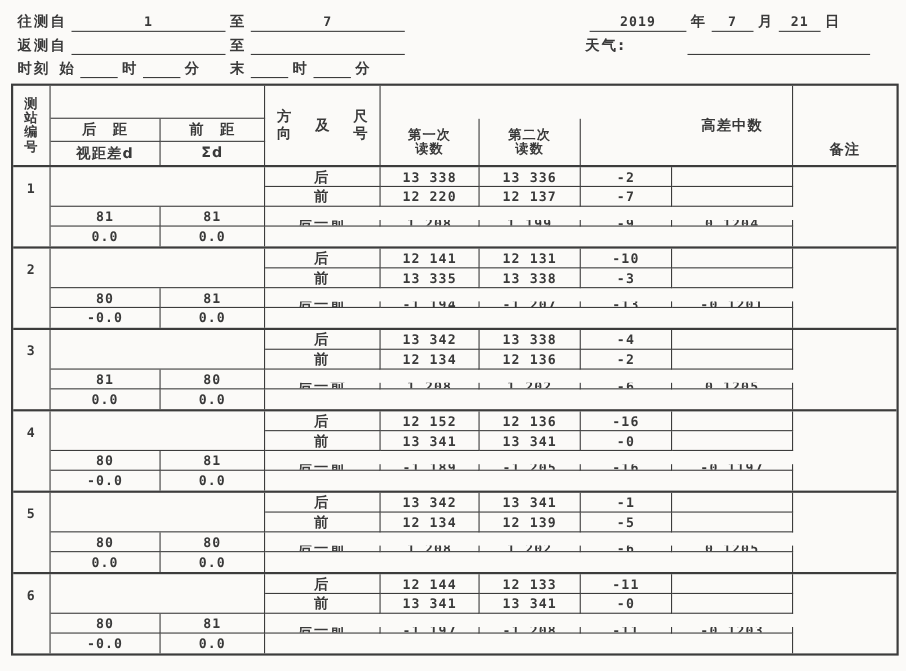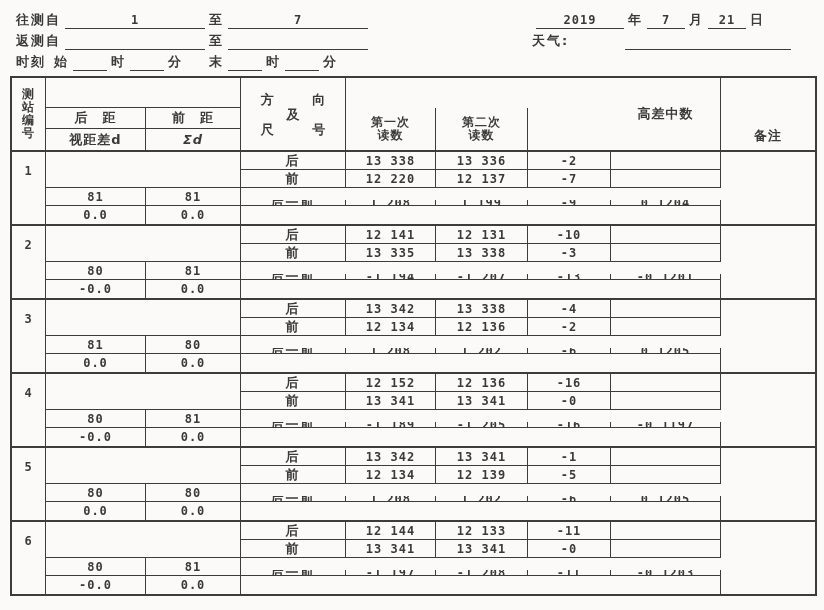--- a/index.html
+++ b/index.html
@@ -51,22 +51,22 @@
   .br{border-right:1.5px solid var(--line);}
   .bb{border-bottom:1.5px solid var(--line);}
   .pre{white-space:pre-line;line-height:13px;font-size:12px;}
 
   
   .h-station{grid-column:1;grid-row:1/4;}
   .h-blank{grid-column:2/4;grid-row:1;}
   .h-bd{grid-column:2;grid-row:2;}
   .h-fd{grid-column:3;grid-row:2;}
   .h-sdd{grid-column:2;grid-row:3;}
-  .h-sumd{grid-column:3;grid-row:3;font-style:italic;}
-  .h-dir{grid-column:4;grid-row:1/4;flex-direction:column;justify-content:center;padding:6px 0;}
+  .h-sumd{grid-column:3;grid-row:3;}
+  .h-dir{grid-column:4;grid-row:1/4;flex-direction:row;justify-content:space-between;padding:6px 0;}
   .h-rod{grid-column:5/7;grid-row:1;}
   .h-first{grid-column:5;grid-row:2/4;}
   .h-second{grid-column:6;grid-row:2/4;}
   .h-rdiff{grid-column:7;grid-row:1/4;}
   .h-mean{grid-column:8;grid-row:1/4;text-align:center;}
   .h-remarks{grid-column:9;grid-row:1/4;margin-top:44px;}
   .dirline{width:100%;text-align:center;word-spacing:34px;line-height:15px;font-weight:600;}
   .dirmid{word-spacing:0;}
 
   

